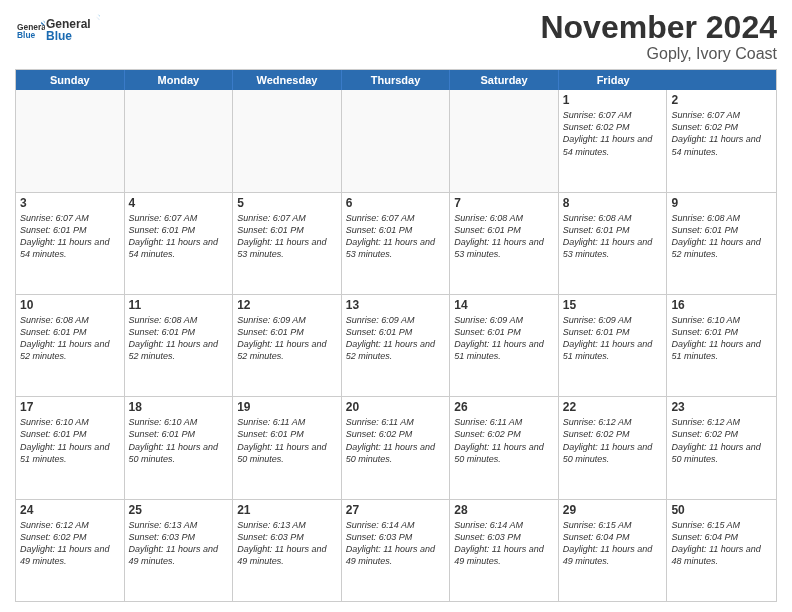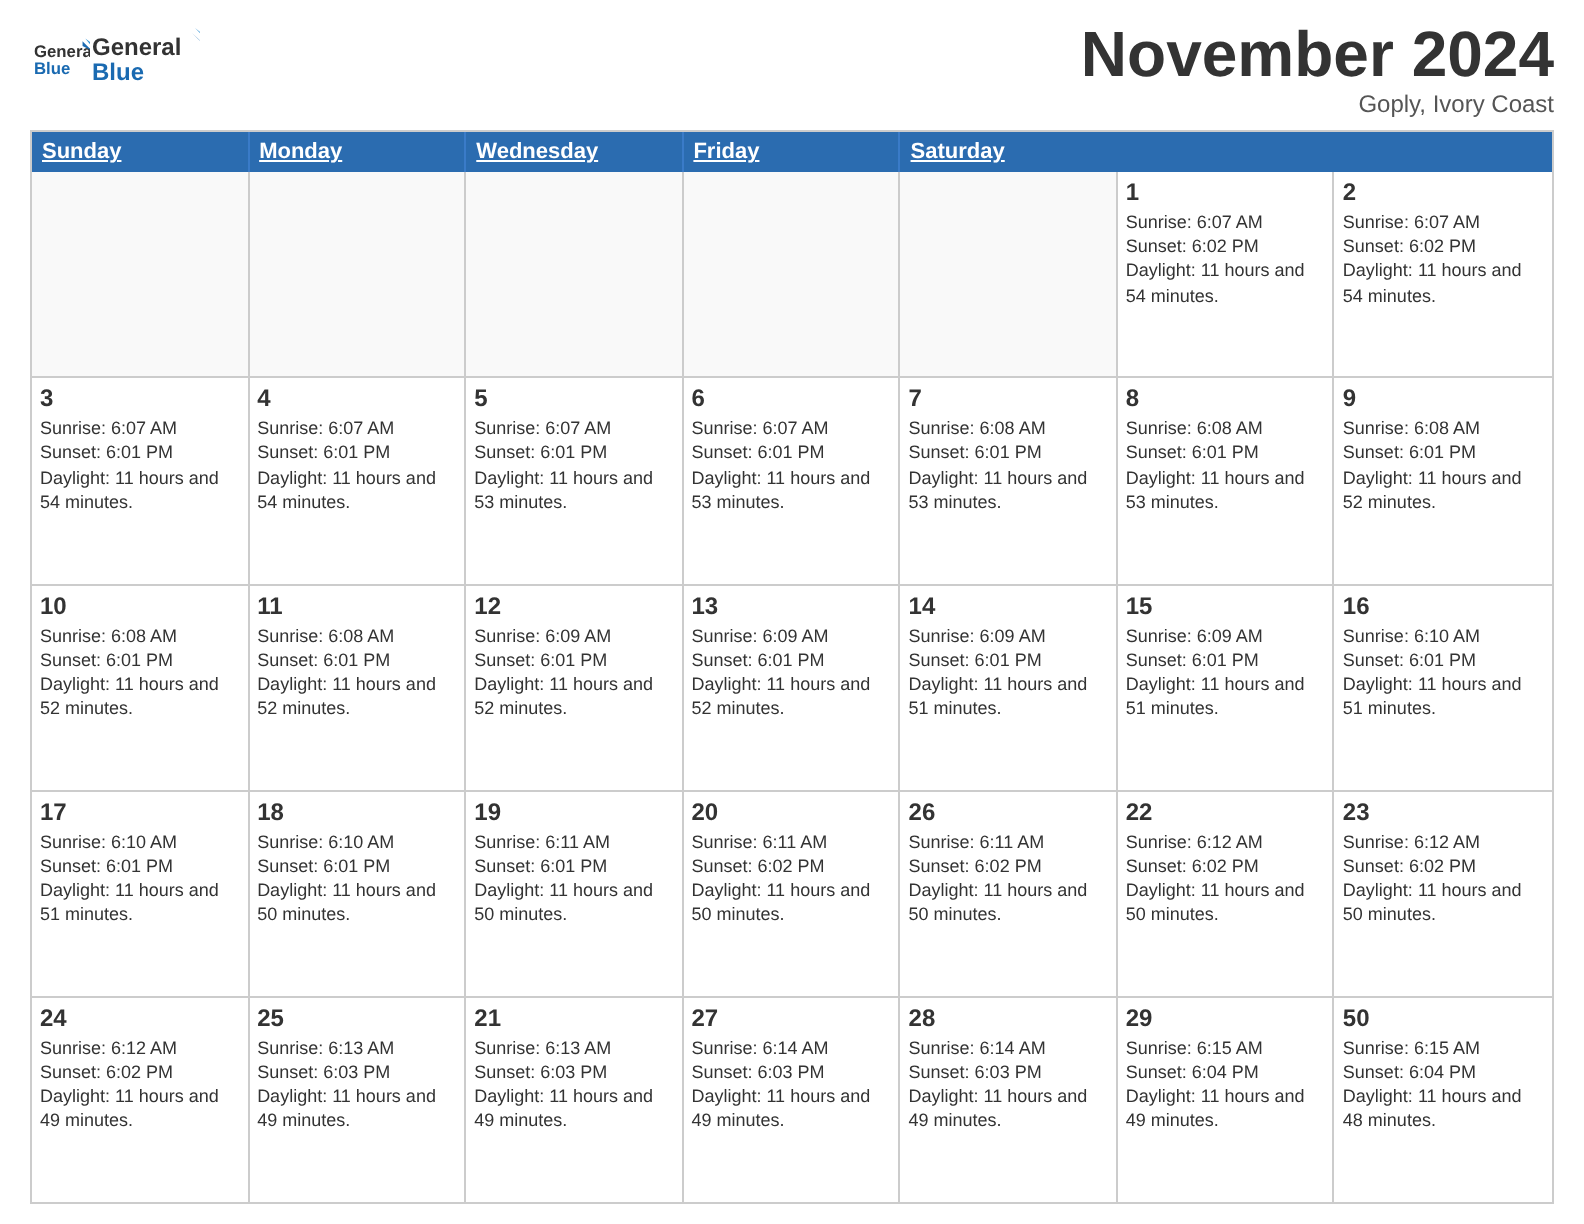--- a/index.html
+++ b/index.html
@@ -36,42 +36,41 @@
       text-align: right;
     }
     .month-title {
       font-size: 32px;
       font-weight: bold;
       color: #333;
       line-height: 1.1;
       margin-left: 32px;
     }
     .location {
-      font-size: 12px;
+      font-size: 16px;
       color: #555;
     }
     .calendar {
       flex: 1;
       display: flex;
       flex-direction: column;
       border: 1px solid #ccc;
     }
     .cal-header {
       display: grid;
       grid-template-columns: repeat(7, 1fr);
       background: #2b6cb0;
     }
     .cal-header-cell {
       color: white;
       font-size: 11px;
       font-weight: bold;
       padding: 4px 5px;
-      text-align: left;
+      text-align: center;
       border-right: 1px solid #3a7bc8;
-      text-decoration: underline;
     }
     .cal-header-cell:last-child { border-right: none; }
     .cal-body {
       display: flex;
       flex-direction: column;
       flex: 1;
     }
     .cal-row {
       display: grid;
       grid-template-columns: repeat(7, 1fr);
@@ -94,20 +93,21 @@
       font-size: 12px;
       font-weight: bold;
       color: #333;
       display: block;
       margin-bottom: 2px;
     }
     .cell-text {
       font-size: 9px;
       line-height: 1.35;
       color: #333;
+      font-style: italic;
     }
   </style>
 </head>
 <body>
 
 <div class="page">
   <div class="header">
     <div class="logo-area">
       <div>
         <svg class="logo-icon" viewBox="0 0 60 50">
@@ -128,22 +128,23 @@
       <div class="month-title">November 2024</div>
       <div class="location">Goply, Ivory Coast</div>
     </div>
   </div>
 
   <div class="calendar">
     <div class="cal-header">
       <div class="cal-header-cell">Sunday</div>
       <div class="cal-header-cell">Monday</div>
       <div class="cal-header-cell">Wednesday</div>
+      <div class="cal-header-cell">Thursday</div>
+      <div class="cal-header-cell">Saturday</div>
       <div class="cal-header-cell">Friday</div>
-      <div class="cal-header-cell">Saturday</div>
     </div>
     <div class="cal-body" id="cal-body">
     <div class="cal-row">
           <div class="cal-cell empty"></div>
           <div class="cal-cell empty"></div>
           <div class="cal-cell empty"></div>
           <div class="cal-cell empty"></div>
           <div class="cal-cell empty"></div>
           <div class="cal-cell">
             <span class="day-num">1</span>

